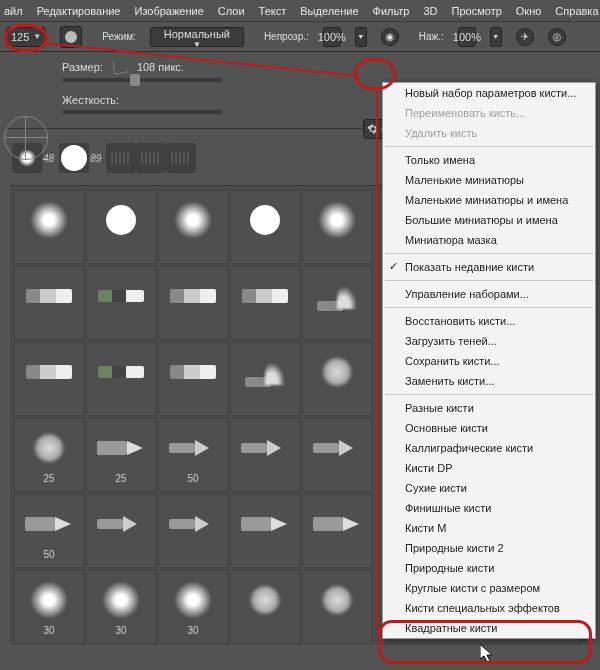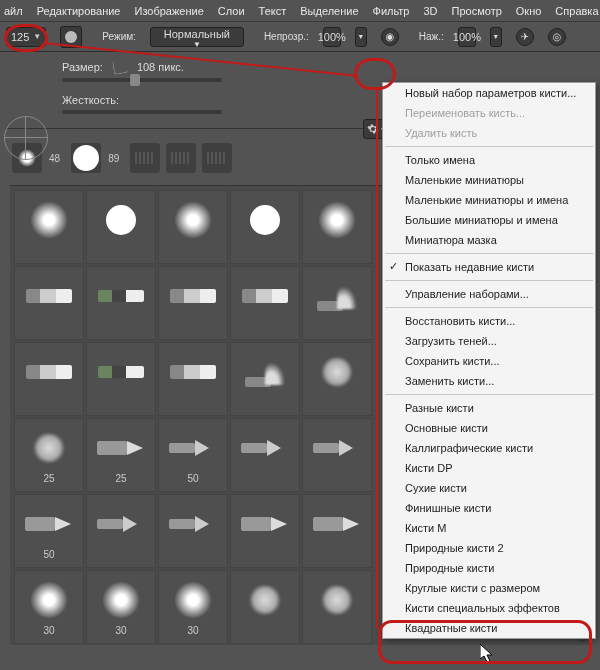--- a/index.html
+++ b/index.html
@@ -28,21 +28,21 @@
   .angle-circle { position:absolute; left:4px; top:64px; width:44px;height:44px; }
   .angle-circle .outer { width:44px;height:44px;border:1px solid #888;border-radius:50%;position:absolute; }
   .angle-circle .cross1 { position:absolute;left:0;top:21px;width:44px;height:1px;background:#888; }
   .angle-circle .cross2 { position:absolute;left:21px;top:0;width:1px;height:44px;background:#888; }
 
   .gear-box { position:absolute; left:363px; top:67px; width:26px;height:20px;background:#3b3b3b;border:1px solid #222;border-radius:3px;display:flex;align-items:center;justify-content:center;gap:2px; }
   .gear-svg { width:12px;height:12px; }
 
   .divider { height:1px; background:#333; margin:14px 0 6px 0; }
 
-  .brush-row1 { display:flex; align-items:center; gap:6px; padding:4px 6px; height:46px; }
+  .brush-row1 { display:flex; align-items:center; padding:4px 6px; height:46px;font-style:italic; }
   .br-thumb { width:30px;height:30px;background:#3f3f3f;border-radius:3px;display:flex;align-items:center;justify-content:center; }
   .br-label { color:#ccc; font-size:10px; margin:0 5px 0 1px; }
   .soft-dot { border-radius:50%; background: radial-gradient(circle, #fff 0%, #fff 30%, rgba(255,255,255,0) 70%); }
   .tiny-bristle { width:20px;height:12px;background:linear-gradient(to right,#555 0,#555 2px,transparent 2px,transparent 4px);background-size:4px 12px;}
 
   .grid-wrap { height: 460px; overflow: hidden; background:#4a4a4a; margin:4px; position:relative; border-top:1px solid #333;}
   .grid { display:grid; grid-template-columns: repeat(5, 70px); gap:2px; padding:4px; }
   .cell { width:70px; height:74px; background:#4f4f4f; display:flex;flex-direction:column;align-items:center;justify-content:flex-start;padding-top:6px;border:1px solid #444;}
   .cell .shape { width:58px;height:46px;display:flex;align-items:center;justify-content:center; }
   .cell .num { font-size:10px;color:#ccc;margin-top:2px;}

